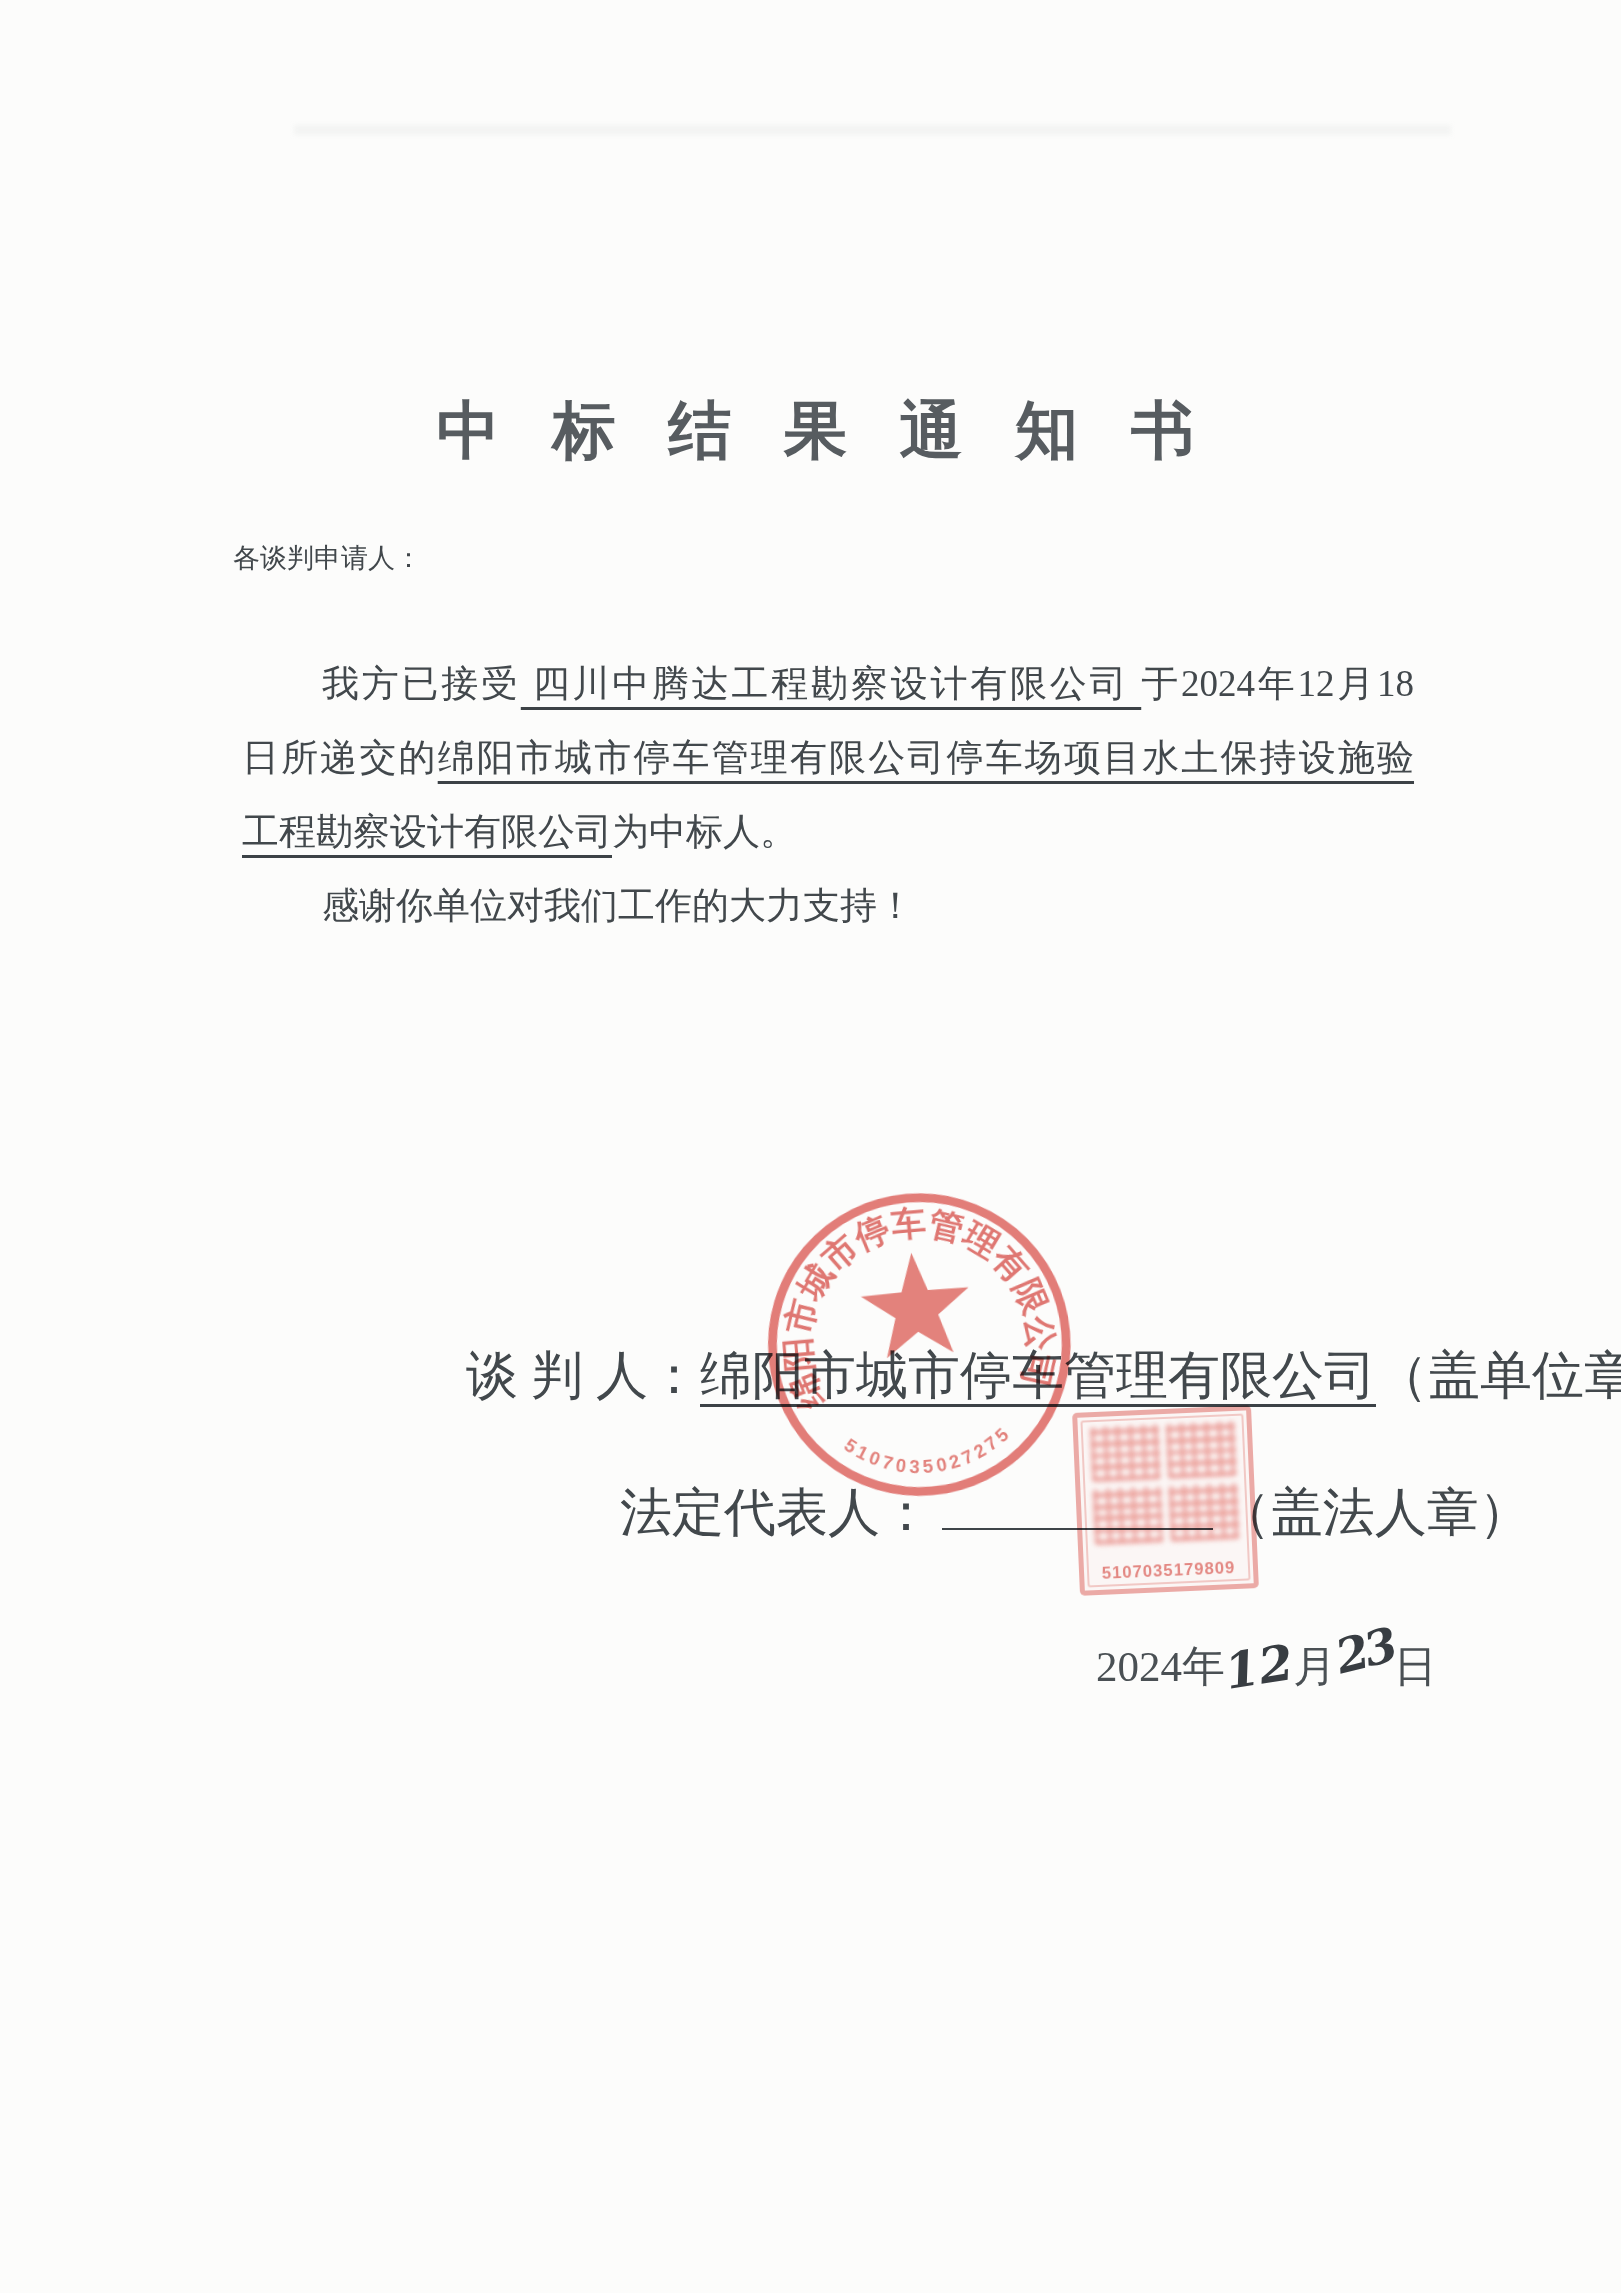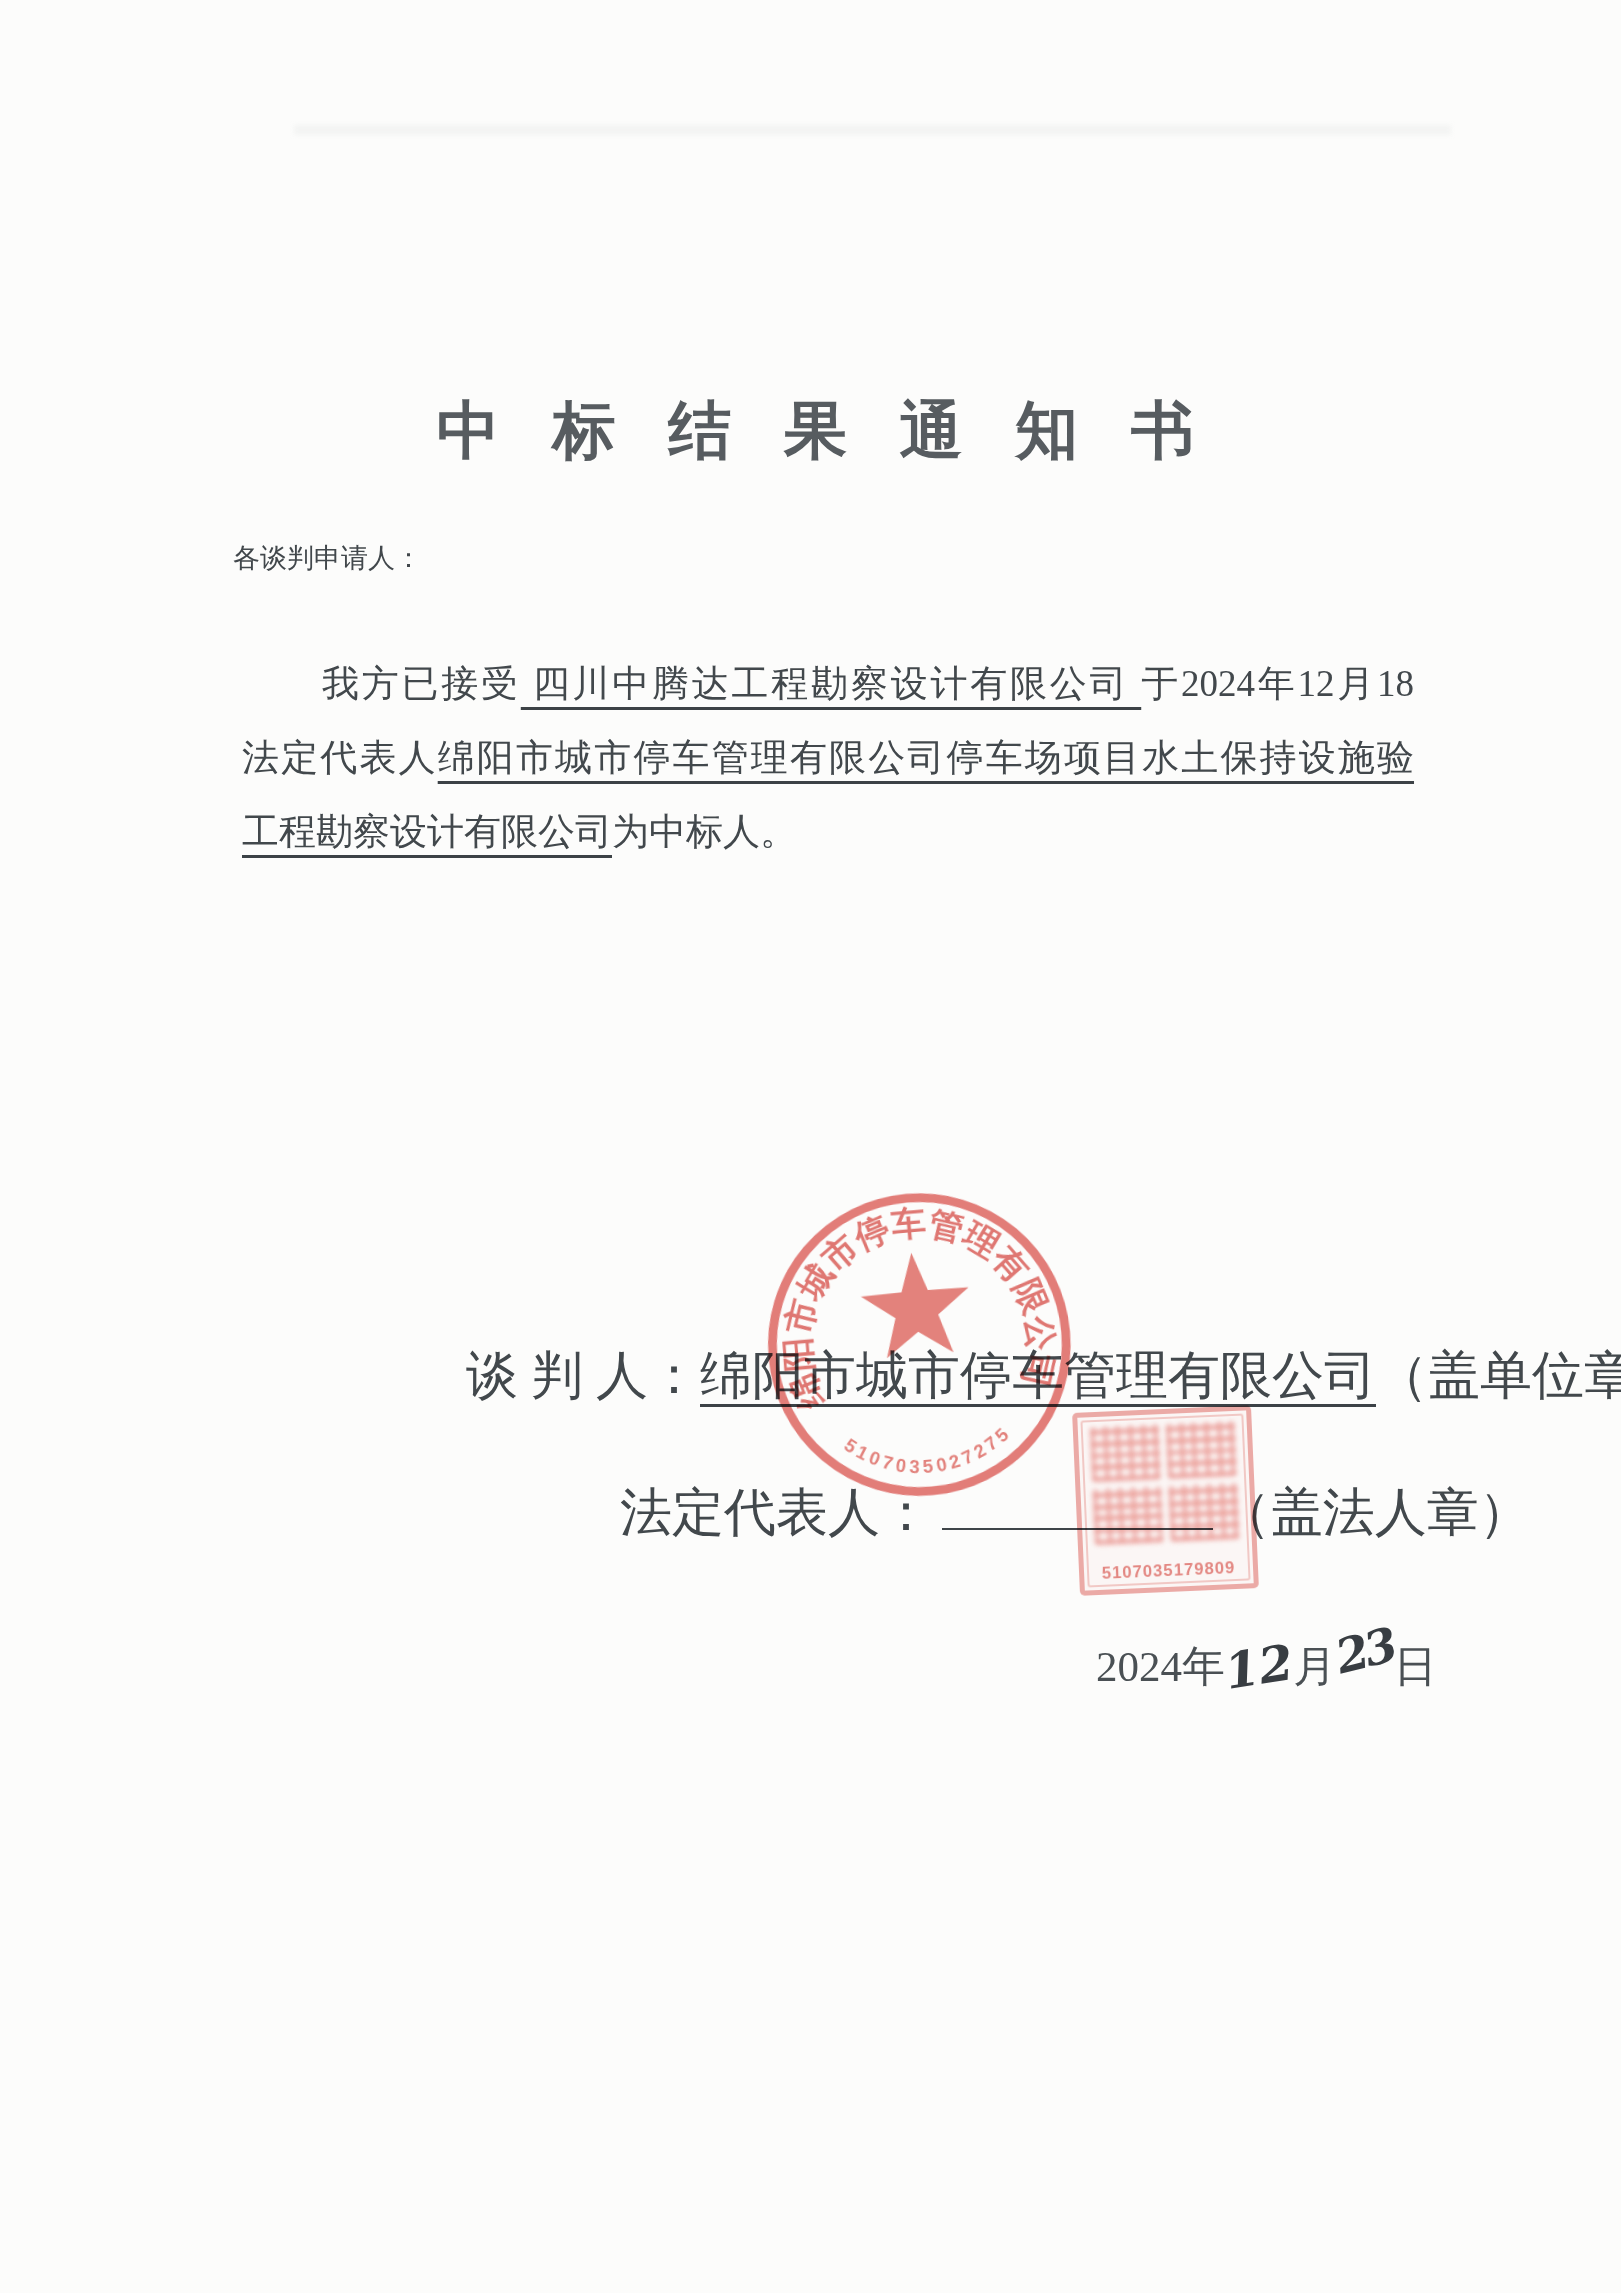--- a/index.html
+++ b/index.html
@@ -107,22 +107,23 @@
 <div class="page">
 
   <div class="scan-streak"></div>
 
   <div class="doc-title">中 标 结 果 通 知 书</div>
 
   <div class="salutation">各谈判申请人：</div>
 
   <div class="paragraph">
       <div class="line j ind"><span>我方已接受</span><span class="u"> 四川中腾达工程勘察设计有限公司 </span><span>于2024年12月18</span></div>
-      <div class="line j"><span>法定代表人</span><span class="u">绵阳市城市停车管理有限公司停车场项目水土保持设施验</span></div>
+      <div class="line j"><span>日所递交的</span><span class="u">绵阳市城市停车管理有限公司停车场项目水土保持设施验</span></div>
       <div class="line"><span class="u">工程勘察设计有限公司</span><span>为中标人。</span></div>
+      <div class="line ind"><span>感谢你单位对我们工作的大力支持！</span></div>
     </div>
 
   <div class="sign-line negotiator-line">
     <span>谈  判  人：</span><span class="u">绵阳市城市停车管理有限公司</span><span>（盖单位章）</span>
   </div>
 
   <div class="sign-line legalrep-line">
     <span>法定代表人：</span><span class="blank-underline"></span><span>（盖法人章）</span>
   </div>
 

